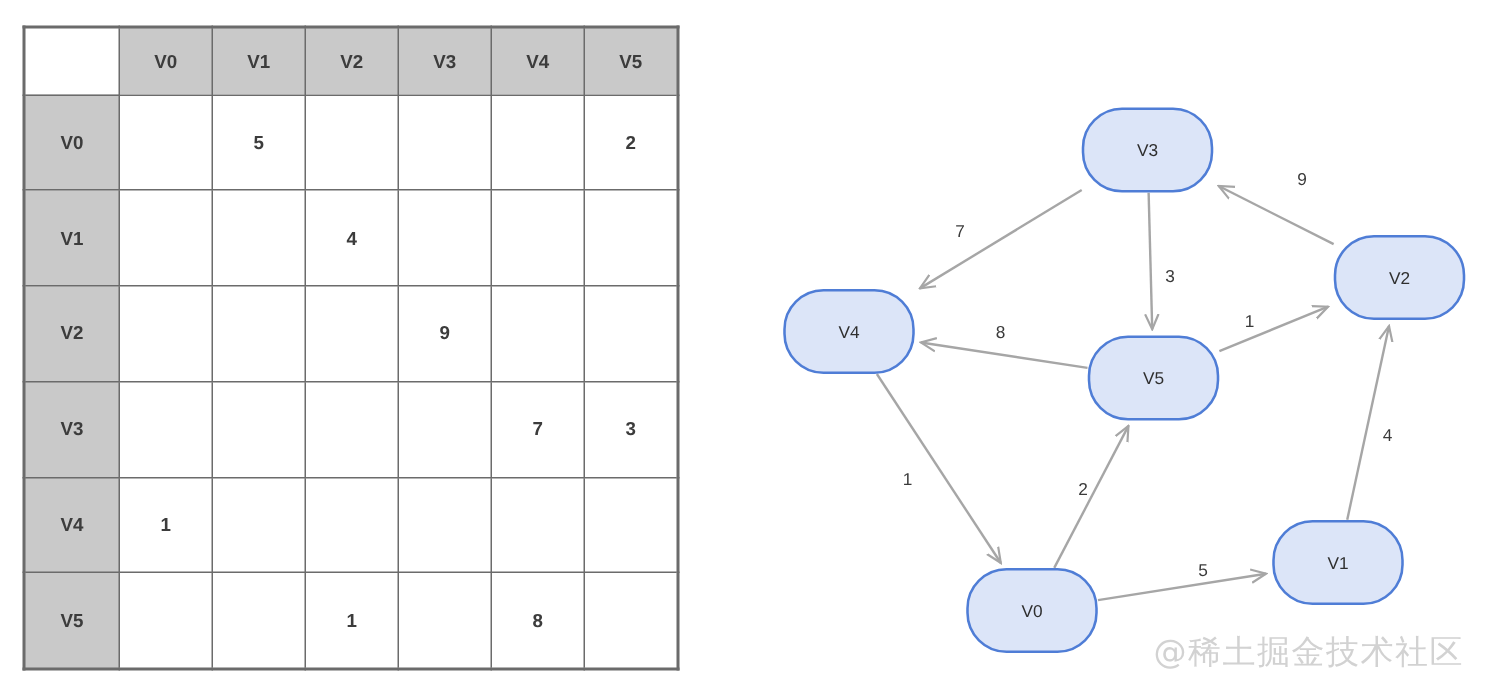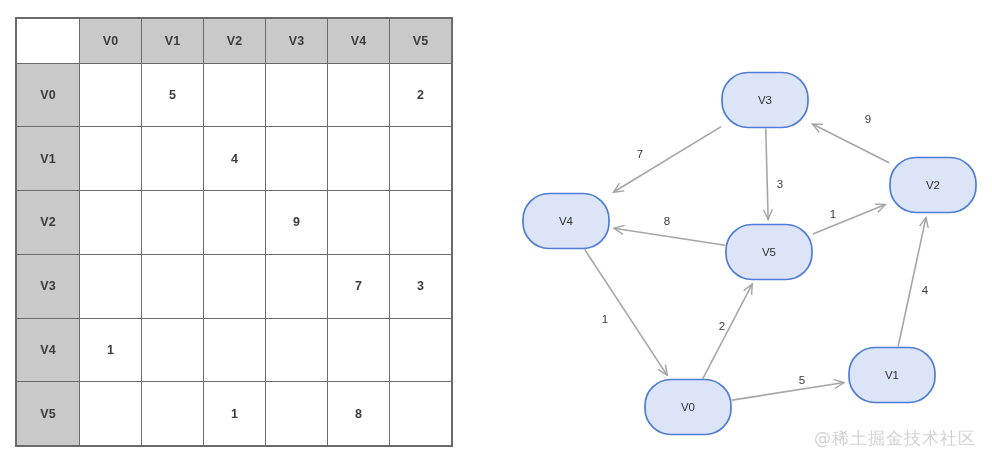--- a/index.html
+++ b/index.html
@@ -95,21 +95,21 @@
     font-size: 11.5px;
     fill: #3a3a3a;
     text-anchor: middle;
     dominant-baseline: middle;
   }
   #watermark {
     position: absolute;
     right: 16px;
     bottom: 12px;
     font-family: "DejaVu Sans", sans-serif;
-    font-size: 17px;
+    font-size: 22px;
     color: #d2d2d2;
     letter-spacing: 1px;
     white-space: nowrap;
     user-select: none;
   }
 </style>
 </head>
 <body>
 
 <div id="matrix-panel">

